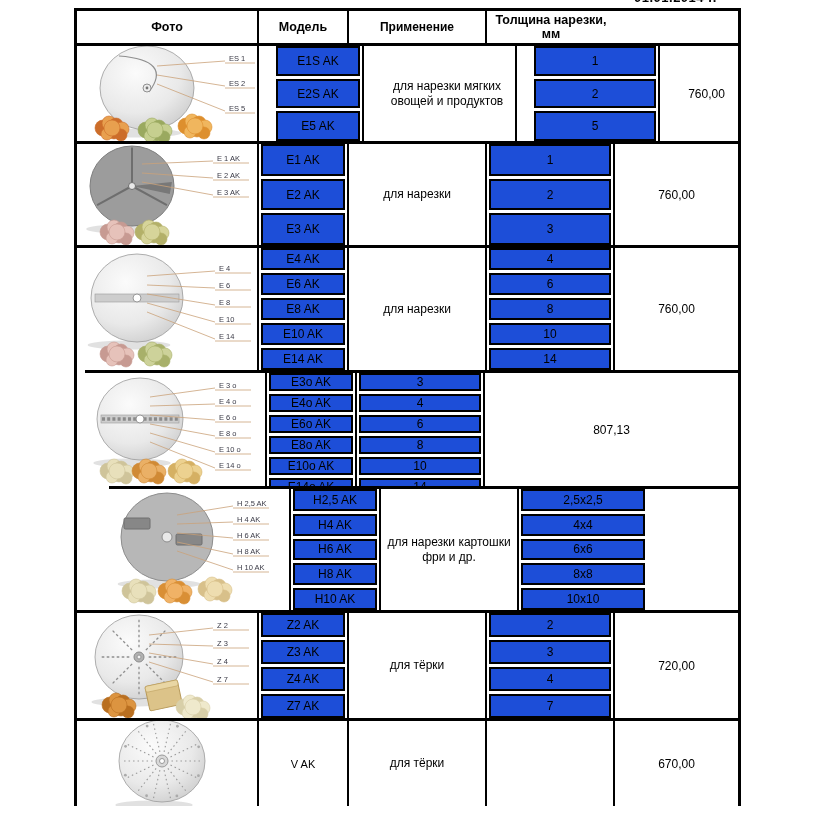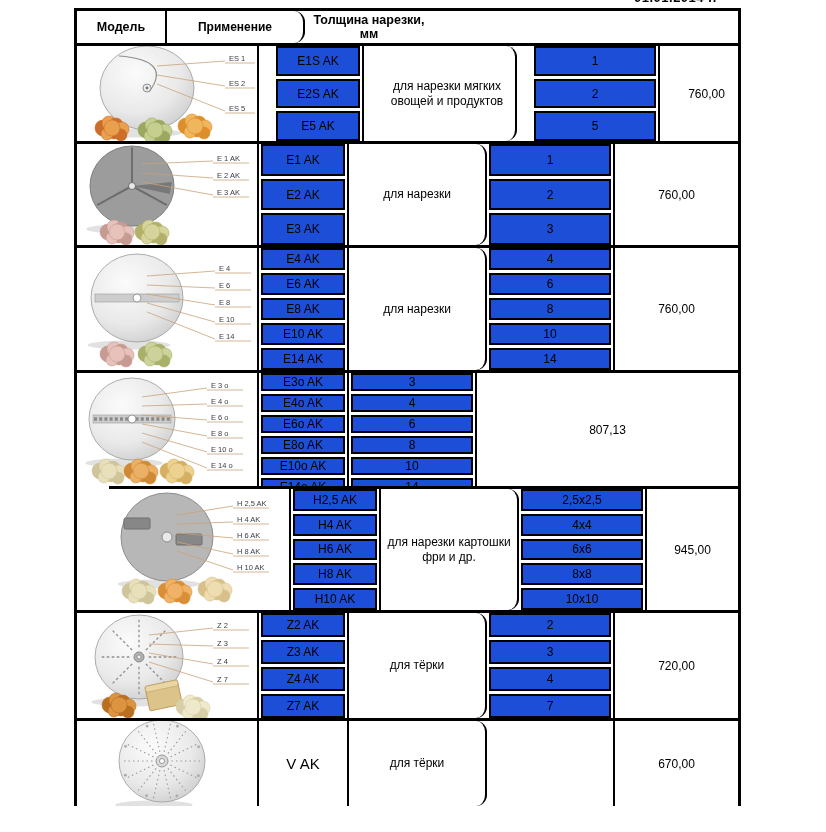--- a/index.html
+++ b/index.html
@@ -21,42 +21,43 @@
   .trow { display:flex; border-top:3px solid #000; }
   .trow.header { border-top:0; height:32px; font-weight:bold; font-size:12.5px; }
   .cell {
     border-right:2px solid #000;
     display:flex; align-items:center; justify-content:center;
     text-align:center; overflow:hidden;
   }
   .cell:last-child { border-right:0; }
   .c-photo { width:182px; }
   .c-model { width:90px; }
-  .c-app   { width:138px; font-size:12px; padding:2px; line-height:1.25;border-radius:11px; }
+  .c-app   { width:138px; font-size:12px; padding:2px; line-height:1.25; }
   .c-thick { width:128px; }
   .c-price { flex:1; font-size:12px; }
   .g .c-photo { position:relative; align-items:flex-start; justify-content:flex-start; }
   .subcol {
     display:flex; flex-direction:column; gap:3px;
     width:100%; height:100%; padding:0 2px;
   }
   .subbox {
     flex:1; border:2px solid #000; background:#1d4ed8;
     display:flex; align-items:center; justify-content:center; font-size:12px;
   }
-  .subplain { flex:1; display:flex; align-items:center; justify-content:center; font-size:15px; }
+  .subplain { flex:1; display:flex; align-items:center; justify-content:center; font-size:11px; }
   svg text { font-family:"Liberation Sans", sans-serif; }
 </style>
 </head>
 <body>
 
 <div class="top-note">01.01.2014 г.</div>
 
 <div class="price-table">
   <div class="trow header">
+    <div class="cell c-photo">Фото</div>
     <div class="cell c-model">Модель</div>
     <div class="cell c-app">Применение</div>
     <div class="cell c-thick">Толщина нарезки, мм</div>
   </div>
 
 <div class="trow g" style="height: 98px; gap: 15px;">
     <div class="cell c-photo">
         <svg width="178" height="95" viewBox="0 0 178 95">
     <defs>
             <radialGradient id="gs0" cx="38%" cy="32%" r="80%">
@@ -244,21 +245,21 @@
         <div class="subcol">
           <div class="subbox">4</div>
           <div class="subbox">6</div>
           <div class="subbox">8</div>
           <div class="subbox">10</div>
           <div class="subbox">14</div>
         </div>
       </div>
     <div class="cell c-price">760,00</div>
     </div>
-    <div class="trow g" style="height: 116px;">
+    <div class="trow g" style="height: 116px; margin-left: 8px;">
     <div class="cell c-photo">
         <svg width="178" height="113" viewBox="0 0 178 113">
     <defs>
             <radialGradient id="gs3" cx="38%" cy="32%" r="80%">
       <stop offset="0%" stop-color="#fbfbfb"></stop>
               <stop offset="60%" stop-color="#e9e9e9"></stop>
       <stop offset="100%" stop-color="#c9c9c9"></stop>
             </radialGradient>
           </defs>
           <ellipse cx="47" cy="90" rx="38.7" ry="4.5" fill="#d9d9d9" opacity="0.8"></ellipse>
@@ -400,21 +401,20 @@
     <div class="cell c-app">для нарезки картошки фри и др.</div>
     <div class="cell c-thick">
         <div class="subcol">
           <div class="subbox">2,5x2,5</div>
           <div class="subbox">4x4</div>
           <div class="subbox">6x6</div>
           <div class="subbox">8x8</div>
           <div class="subbox">10x10</div>
         </div>
       </div>
-    <div class="cell c-price">945,00</div>
     </div>
     <div class="trow g" style="height: 108px;">
     <div class="cell c-photo">
         <svg width="178" height="105" viewBox="0 0 178 105">
     <defs>
             <radialGradient id="gs5" cx="38%" cy="32%" r="80%">
       <stop offset="0%" stop-color="#fbfbfb"></stop>
               <stop offset="60%" stop-color="#e9e9e9"></stop>
       <stop offset="100%" stop-color="#c9c9c9"></stop>
             </radialGradient>

